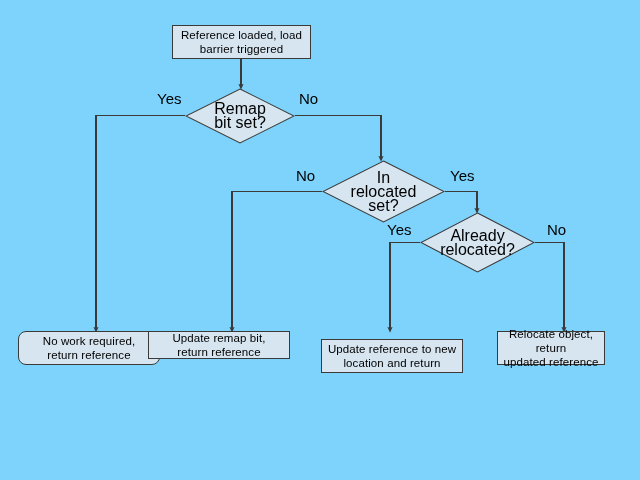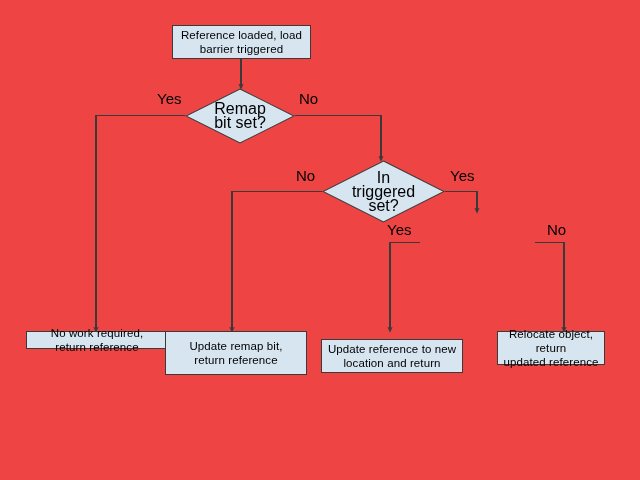--- a/index.html
+++ b/index.html
@@ -10,21 +10,21 @@
     width: 640px;
     height: 480px;
     background: #ffffff;
     font-family: "Liberation Sans", sans-serif;
     overflow: hidden;
   }
   #canvas {
     position: relative;
     width: 640px;
     height: 480px;
-    background: #ef4444;
+    background: #7dd3fc;
   }
   svg#wires {
     position: absolute;
     left: 0;
     top: 0;
     width: 640px;
     height: 480px;
     pointer-events: none;
   }
   .node {
@@ -119,38 +119,45 @@
     </svg>
     <div class="diamond-text">Remap
 bit set?</div>
   </div>
 
   <div class="diamond-wrap" style="left:322px; top:160px; width:123px; height:63px;">
     <svg width="123" height="63" viewBox="0 0 123 63" xmlns="http://www.w3.org/2000/svg">
       <polygon points="61.5,1 122,31.5 61.5,62 1,31.5" fill="#d6e5f0" stroke="#3a3a3a" stroke-width="1.1"></polygon>
     </svg>
     <div class="diamond-text">In
-triggered
+relocated
 set?</div>
   </div>
 
+  <div class="diamond-wrap" style="left:420px; top:212px; width:115px; height:61px;">
+    <svg width="115" height="61" viewBox="0 0 115 61" xmlns="http://www.w3.org/2000/svg">
+      <polygon points="57.5,1 114,30.5 57.5,60 1,30.5" fill="#d6e5f0" stroke="#3a3a3a" stroke-width="1.1"></polygon>
+    </svg>
+    <div class="diamond-text">Already
+relocated?</div>
+  </div>
 
   <div class="edge-label" style="left:157px; top:92px;">Yes</div>
   <div class="edge-label" style="left:299px; top:92px;">No</div>
   <div class="edge-label" style="left:296px; top:169px;">No</div>
   <div class="edge-label" style="left:450px; top:169px;">Yes</div>
   <div class="edge-label" style="left:387px; top:223px;">Yes</div>
   <div class="edge-label" style="left:547px; top:223px;">No</div>
 
-  <div class="node box" style="left:26px; top:331px; width:142px; height:18px;">
+  <div class="node box" style="left:18px; top:331px; width:142px; height:34px;border-radius:8px;">
     <span class="lbl">No work required,
 return reference</span>
   </div>
 
-  <div class="node box" style="left:165px; top:331px; width:142px; height:44px;">
+  <div class="node box" style="left:148px; top:331px; width:142px; height:28px;">
     <span class="lbl">Update remap bit,
 return reference</span>
   </div>
 
   <div class="node box" style="left:321px; top:331px; width:142px; height:34px;margin-top:8px;">
     <span class="lbl">Update reference to new
 location and return</span>
   </div>
 
   <div class="node box" style="left:497px; top:331px; width:108px; height:34px;">

